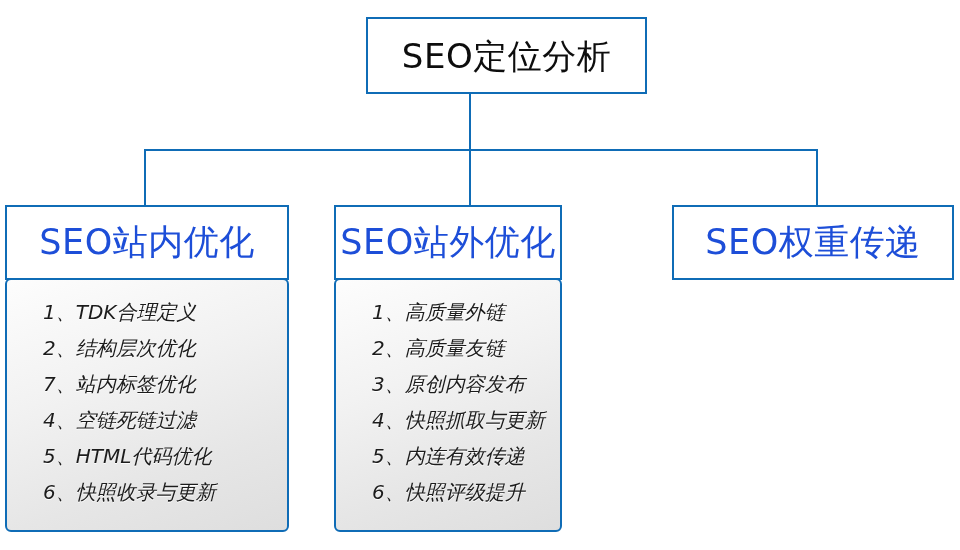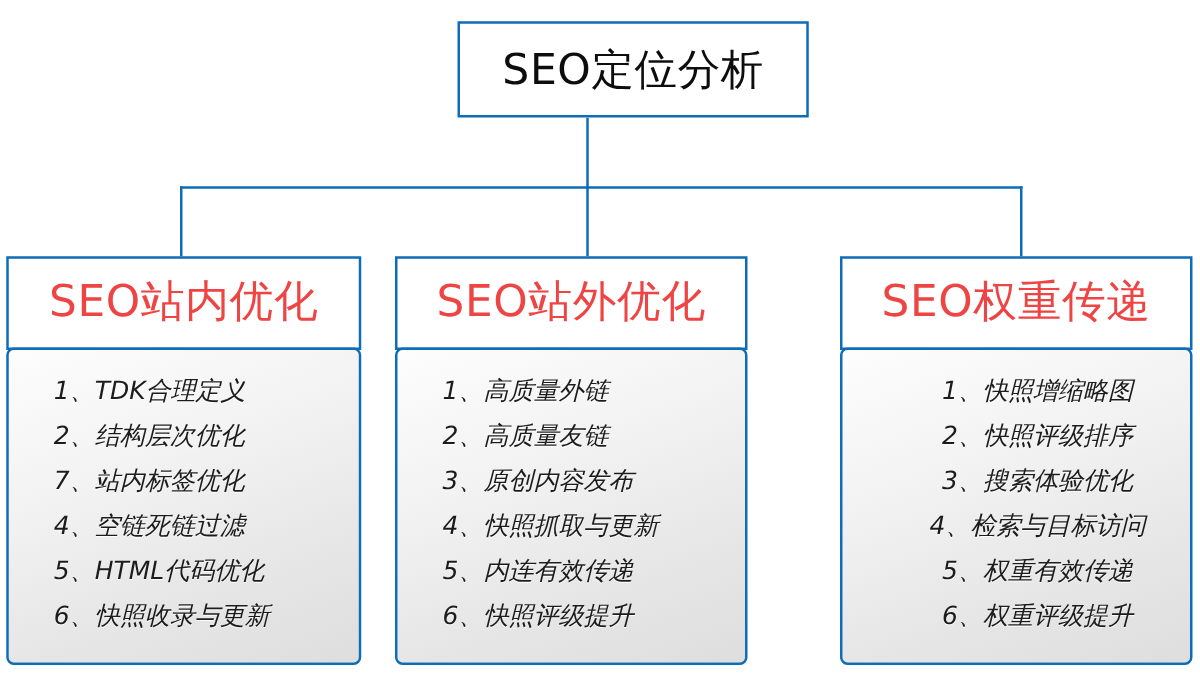--- a/index.html
+++ b/index.html
@@ -52,35 +52,35 @@
     letter-spacing: 0.5px;
     line-height: 1;
   }
 
   
   .column {
     position: absolute;
     top: 205px;
   }
   .col-1 { left: 5px;   width: 284px; }
-  .col-2 { left: 316px; width: 282px; }
+  .col-2 { left: 334px; width: 228px; }
   .col-3 { left: 672px; width: 282px; text-align: center; }
 
   .col-header {
     box-sizing: border-box;
     height: 75px;
     border: 2px solid #0f6cb6;
     background: #ffffff;
     display: flex;
     align-items: center;
     justify-content: center;
   }
   .col-header-text {
     font-size: 35px;
-    color: #ef4444;
+    color: #1d4ed8;
     line-height: 1;
     letter-spacing: 0.5px;
   }
 
   .col-body {
     box-sizing: border-box;
     height: 254px;
     margin-top: -2px;
     border: 2px solid #0f6cb6;
     border-radius: 6px;
@@ -149,25 +149,15 @@
         <li class="list-item">5、内连有效传递</li>
         <li class="list-item">6、快照评级提升</li>
       </ul>
     </div>
   </div>
 
   <div class="column col-3">
     <div class="col-header">
       <span class="col-header-text">SEO权重传递</span>
     </div>
-    <div class="col-body">
-      <ul class="item-list">
-        <li class="list-item">1、快照增缩略图</li>
-        <li class="list-item">2、快照评级排序</li>
-        <li class="list-item">3、搜索体验优化</li>
-        <li class="list-item">4、检索与目标访问</li>
-        <li class="list-item">5、权重有效传递</li>
-        <li class="list-item">6、权重评级提升</li>
-      </ul>
-    </div>
   </div>
 
 </div>
 
 </body></html>

